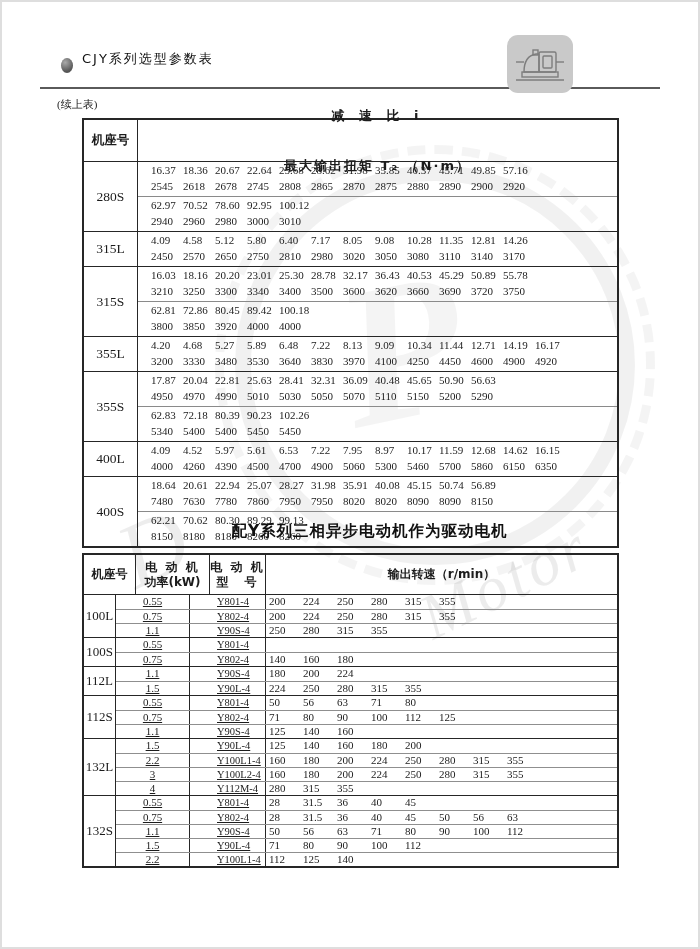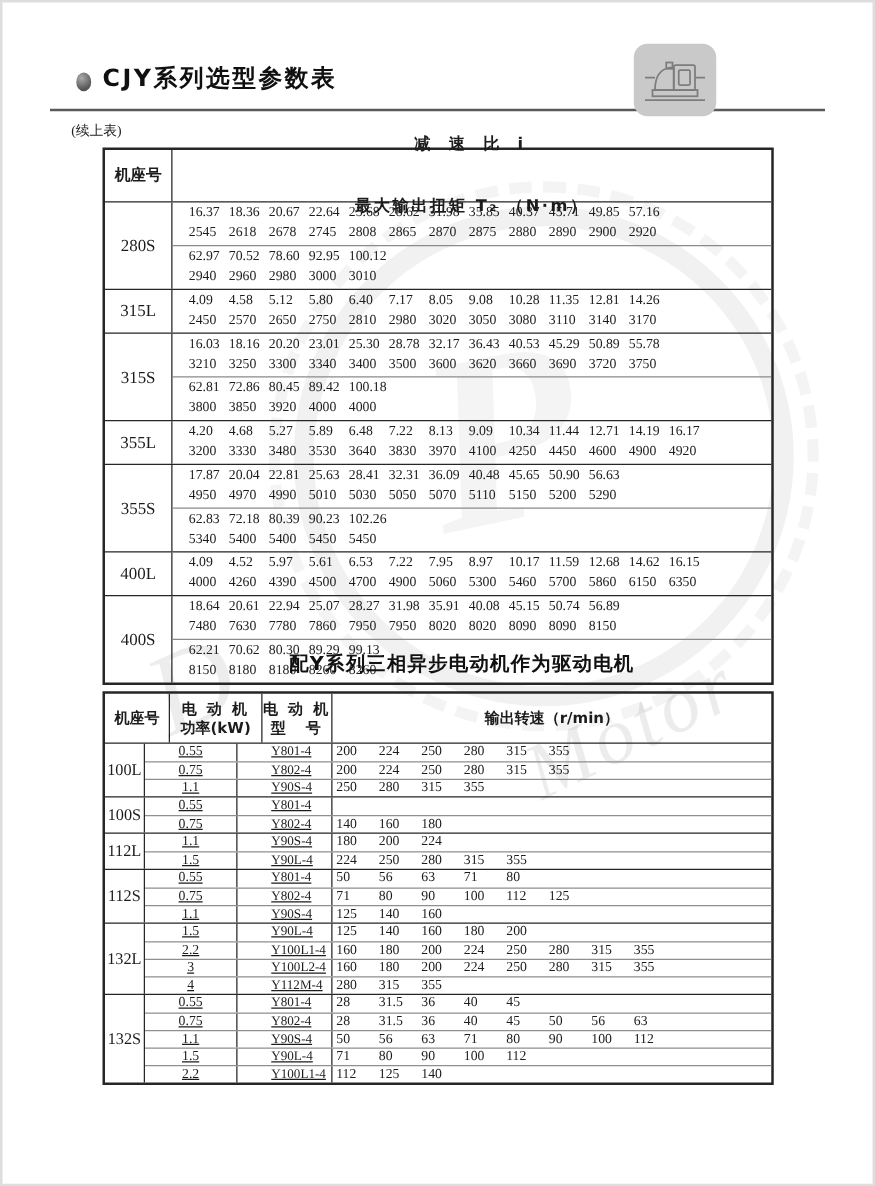--- a/index.html
+++ b/index.html
@@ -44,21 +44,21 @@
 
   
   .hdr-bullet {
     position:absolute; left:61px; top:58px; width:12px; height:15px;
     border-radius:50%;
     background:radial-gradient(circle at 35% 30%, #aaa, #555 70%);
   }
   .page-title {
     position:absolute; left:82px; top:50px;
     font-family:"DejaVu Sans","Liberation Sans",sans-serif;
-    font-weight:bold; font-size:19px; letter-spacing:2px; color:#101010;
+    font-weight:normal; font-size:13px; letter-spacing:2px; color:#101010;
     white-space:nowrap;
   }
   .hdr-rule {
     position:absolute; left:40px; top:87px; width:620px; height:2px;
     background:#5a5a5a;
   }
   .motor-badge {
     position:absolute; left:507px; top:35px; width:66px; height:58px;
     background:#c9c9c9; border-radius:11px;
     display:flex; align-items:center; justify-content:center;

